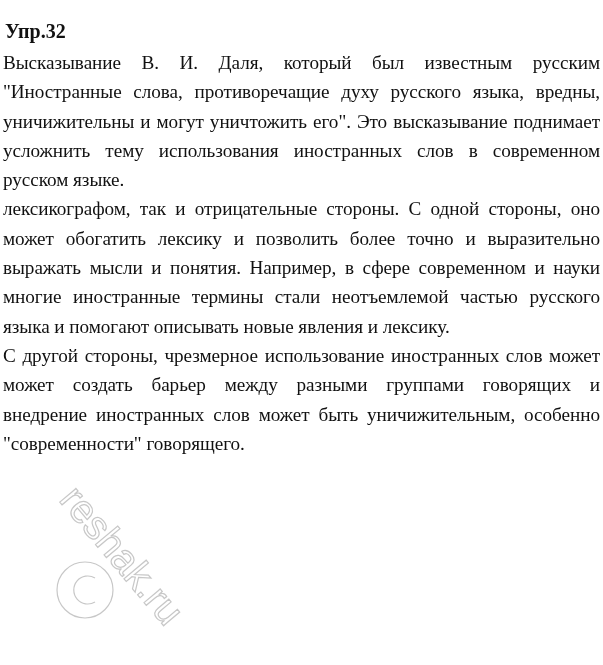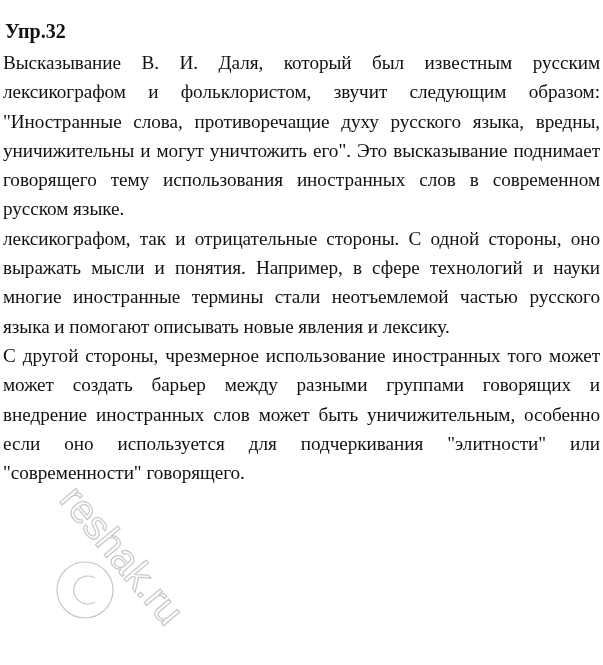--- a/index.html
+++ b/index.html
@@ -14,39 +14,38 @@
     .watermark { position: absolute; left: 40px; top: 470px; width: 150px; height: 190px; pointer-events: none; opacity: 0.55; }
   </style>
 </head>
 <body>
 
 <div class="page">
   <div class="title">Упр.32</div>
 
   <p class="para">
     <span class="line">Высказывание В. И. Даля, который был известным русским</span>
-    <span class="line">лексикографом и фольклористом, звучит следующим образом:</span>
     <span class="line">"Иностранные слова, противоречащие духу русского языка, вредны,</span>
     <span class="line">уничижительны и могут уничтожить его". Это высказывание поднимает</span>
-    <span class="line">говорящего тему использования иностранных слов в современном</span>
+    <span class="line">усложнить тему использования иностранных слов в современном</span>
     <span class="line last">русском языке.</span>
   </p>
 
   <p class="para">
     <span class="line">лексикографом, так и отрицательные стороны. С одной стороны, оно</span>
-    <span class="line">выражать мысли и понятия. Например, в сфере технологий и науки</span>
+    <span class="line">может обогатить лексику и позволить более точно и выразительно</span>
+    <span class="line">выражать мысли и понятия. Например, в сфере современном и науки</span>
     <span class="line">многие иностранные термины стали неотъемлемой частью русского</span>
     <span class="line last">языка и помогают описывать новые явления и лексику.</span>
   </p>
 
   <p class="para">
-    <span class="line">С другой стороны, чрезмерное использование иностранных того может</span>
+    <span class="line">С другой стороны, чрезмерное использование иностранных слов может</span>
     <span class="line">может создать барьер между разными группами говорящих и</span>
     <span class="line">внедрение иностранных слов может быть уничижительным, особенно</span>
-    <span class="line">если оно используется для подчеркивания "элитности" или</span>
     <span class="line last">"современности" говорящего.</span>
   </p>
 </div>
 
 <svg class="watermark" viewBox="0 0 150 190">
   <g fill="none" stroke="#9a9a9a" stroke-width="1.2">
     <text x="0" y="0" font-family="Liberation Sans, sans-serif" font-size="40" fill="none" stroke="#9a9a9a" transform="translate(18,30) rotate(50)">reshak.ru</text>
     <circle cx="45" cy="120" r="28"></circle>
     <path d="M55 108 A14 14 0 1 0 55 132"></path>
   </g>

